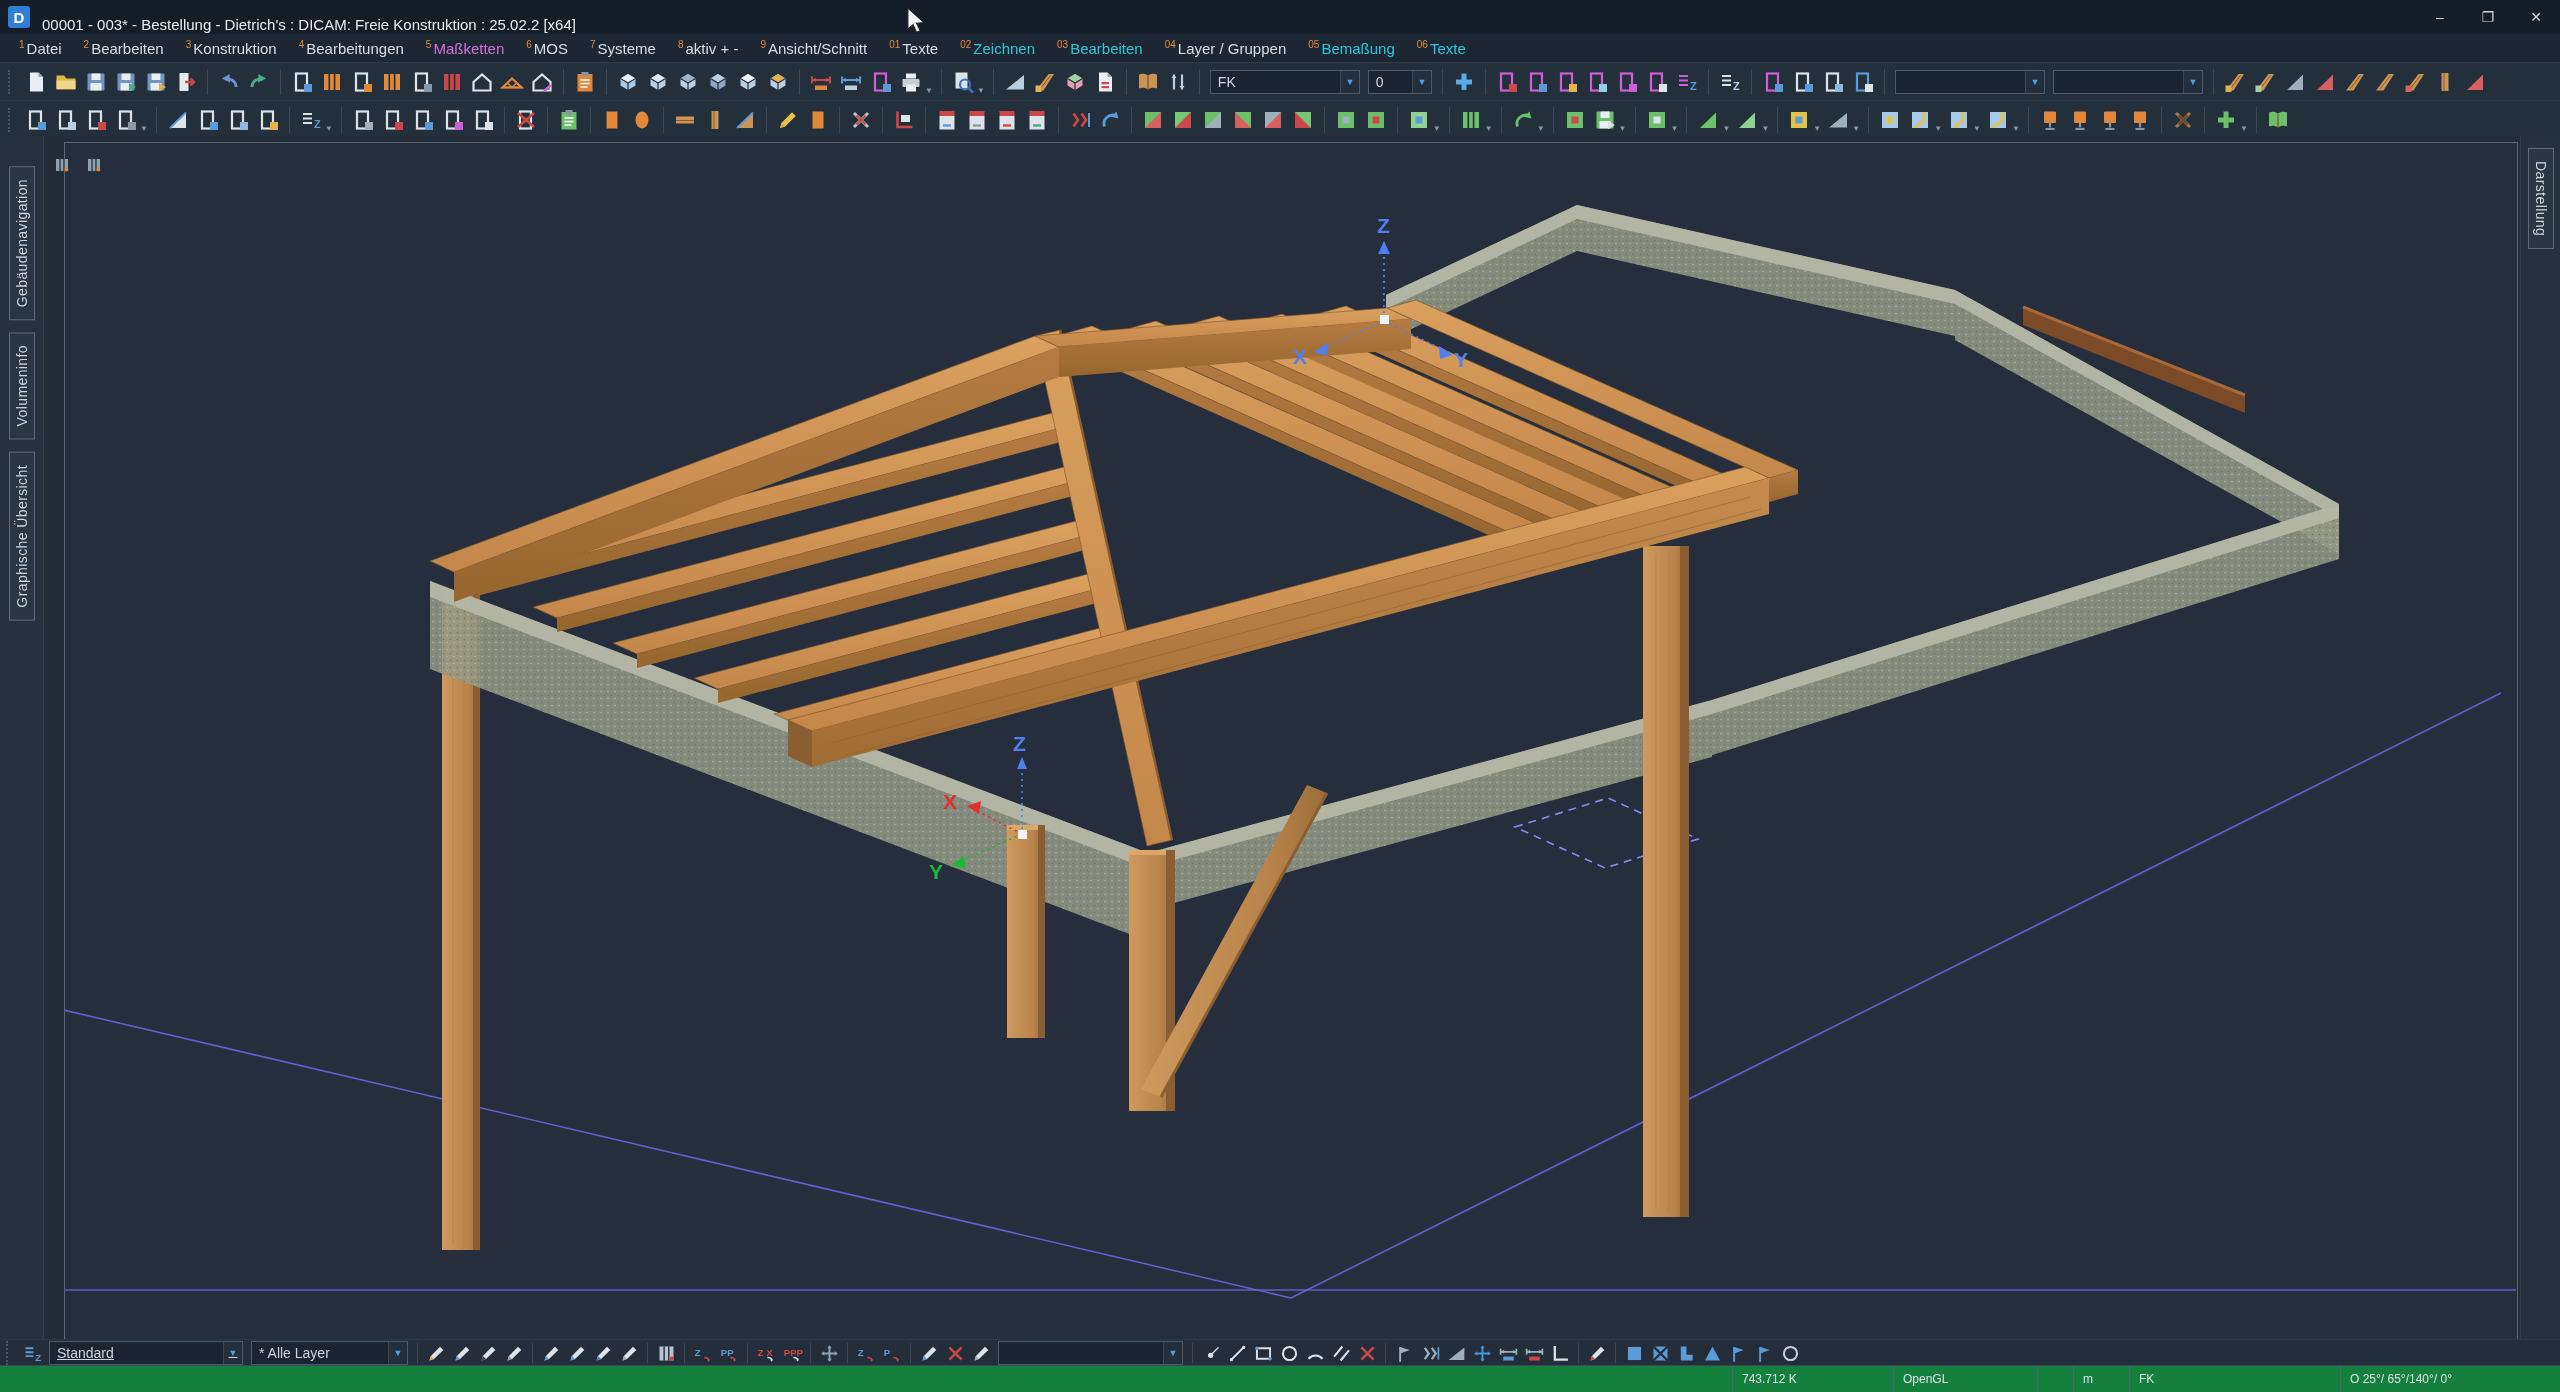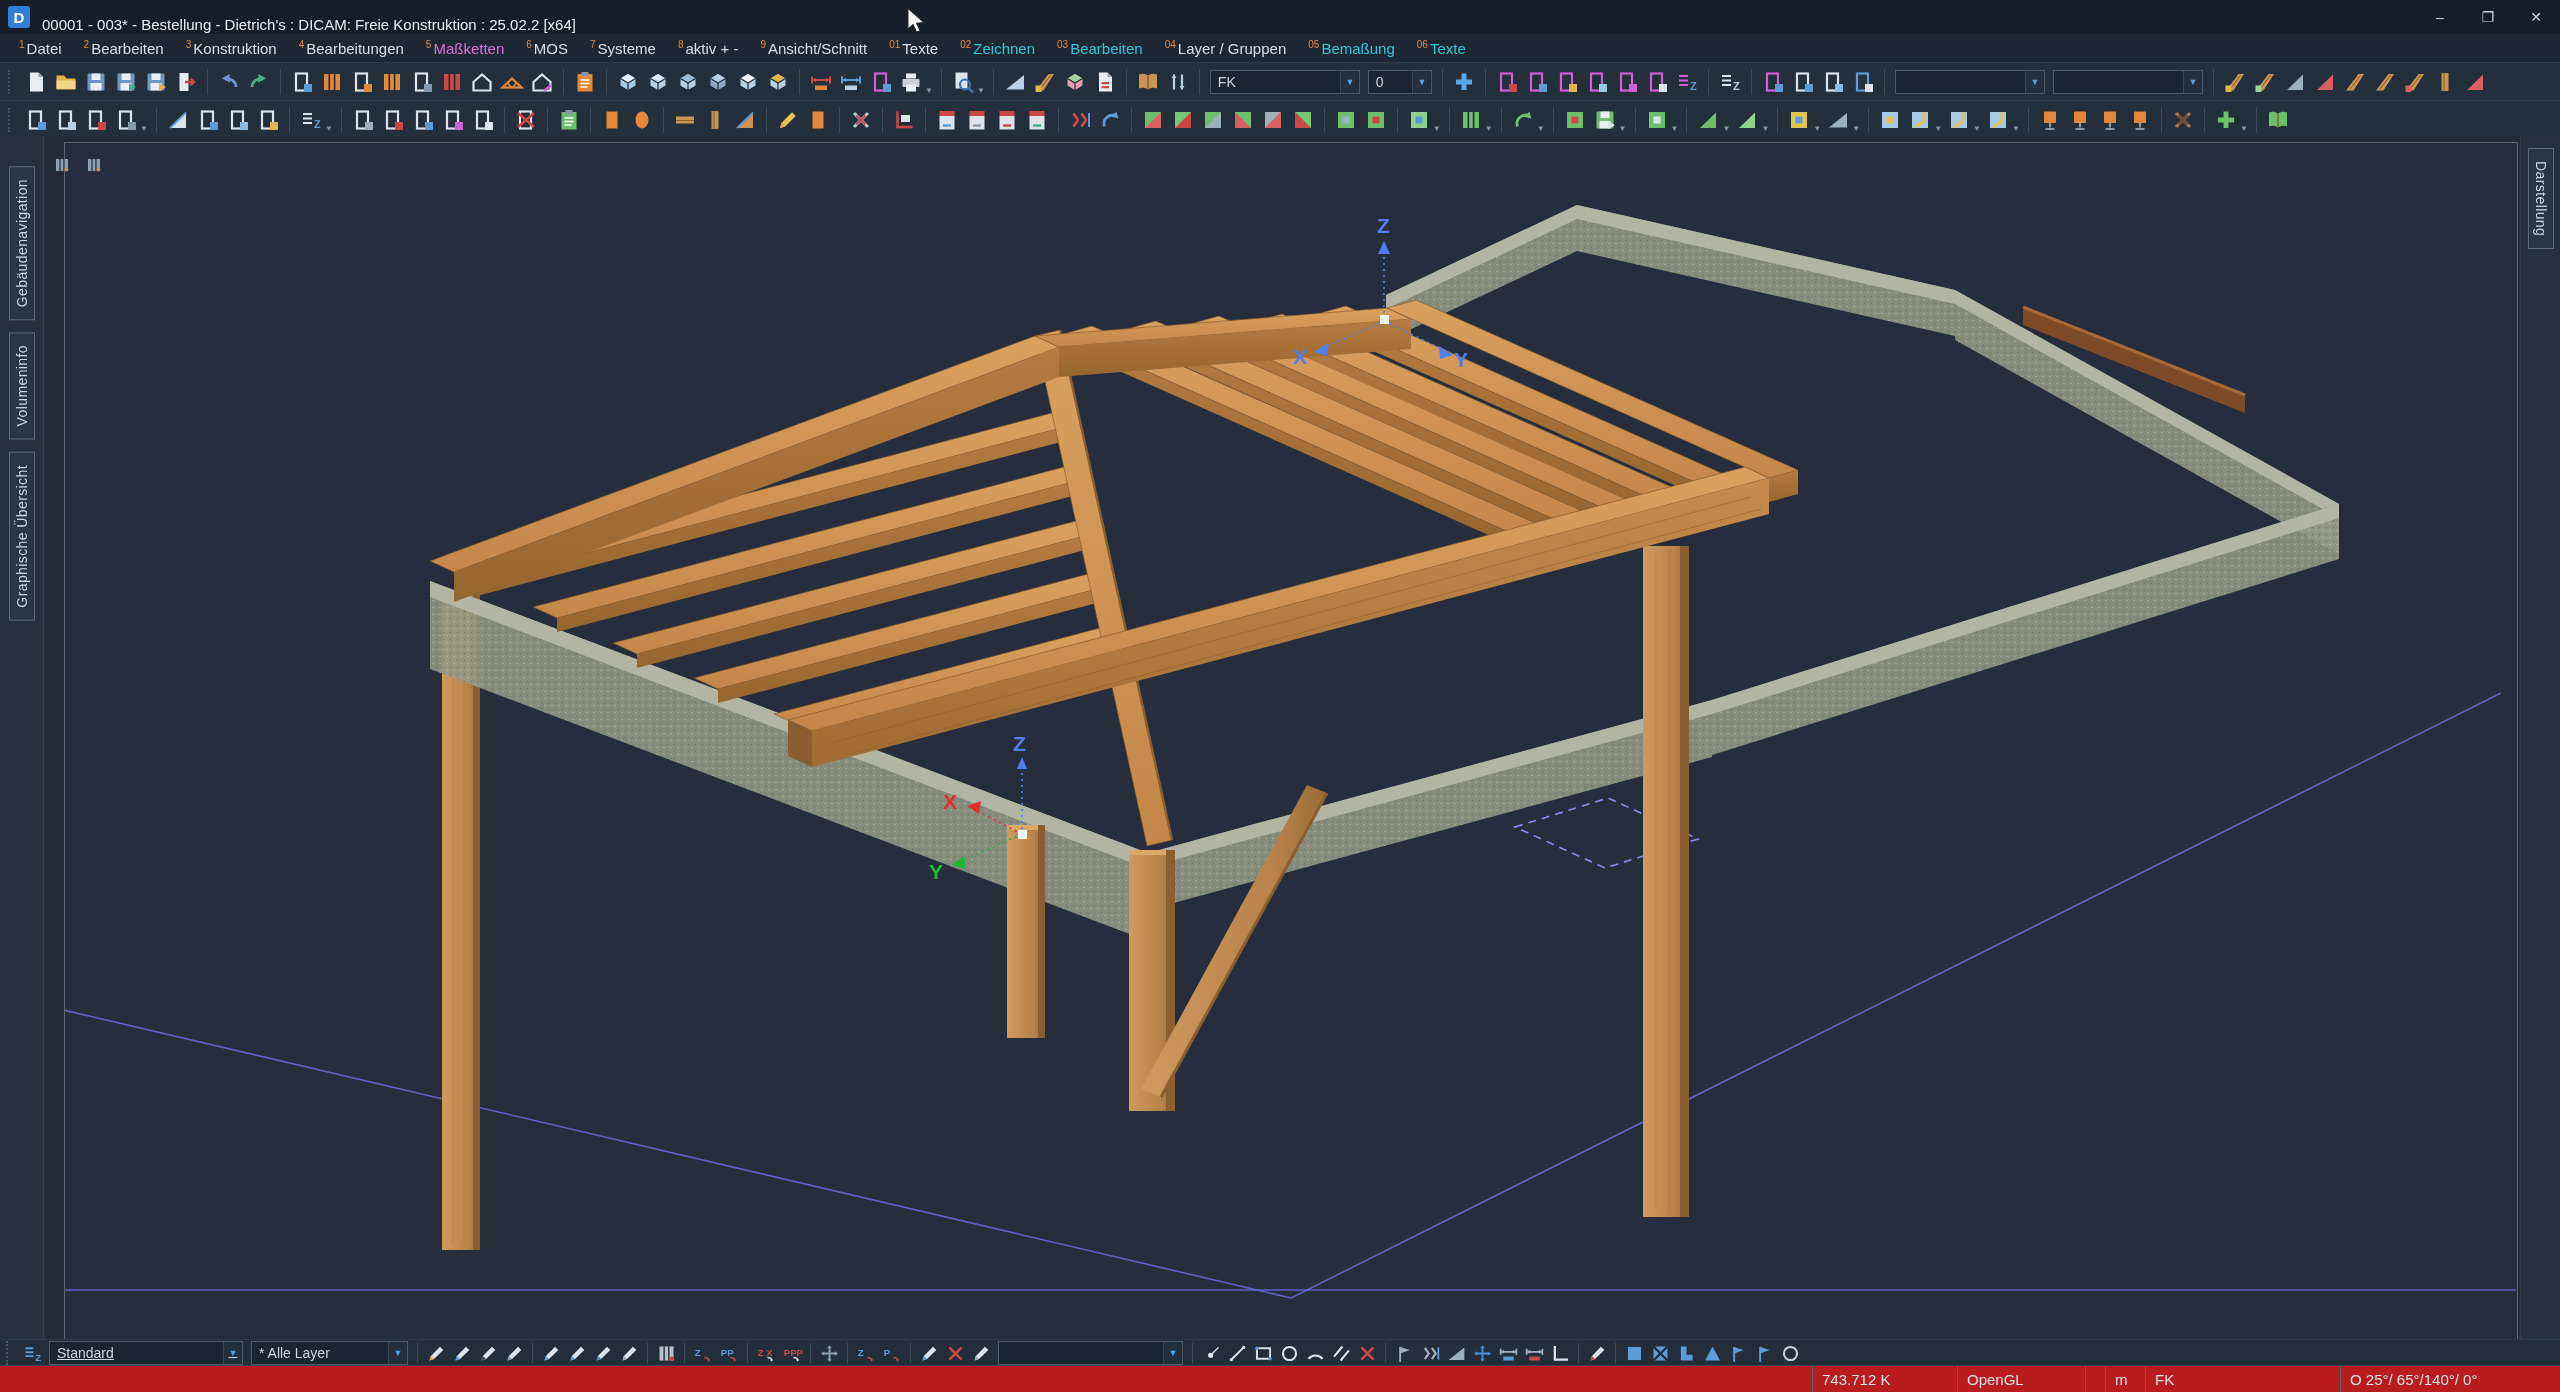--- a/index.html
+++ b/index.html
@@ -46,22 +46,22 @@
   .gline{stroke:#6a6ae0;stroke-width:1.6;opacity:.85;fill:none}
   .axdot{stroke-dasharray:2 4;stroke-width:1.7;fill:none}
   .axlbl{font-size:21px;font-weight:bold;font-family:"Liberation Sans",sans-serif;}
   .btop{stroke:#7a5226;stroke-width:.6}
   
   #btool{position:absolute;left:0;bottom:26px;right:0;height:26px;background:#232e3a;border-top:1px solid #2d3845;
     display:flex;align-items:center;padding-left:6px;}
   #btool .tbi{width:24px;height:24px;margin:0 1px;}
   #btool .tbi svg{width:21px;height:21px;}
   #btool .sep{height:20px;margin:0 5px;}
-  #status{position:absolute;left:0;bottom:0;right:0;height:26px;background:#b91c1c;border-top:1px solid #3a4754;
-    display:flex;align-items:stretch;font-size:15px;color:#dbe2e8;}
+  #status{position:absolute;left:0;bottom:0;right:0;height:26px;background:#15803d;border-top:1px solid #3a4754;
+    display:flex;align-items:stretch;font-size:12px;color:#dbe2e8;gap:16px;}
   .scell{display:flex;align-items:center;padding-left:9px;box-sizing:border-box;white-space:nowrap;overflow:hidden;}
   .scell:not(:first-child){border-left:1px solid #55626f;}
   #cursor{position:absolute;left:905px;top:8px;z-index:99;}
 </style>
 </head>
 <body>
 
 <div id="titlebar">
   <div id="appicon">D</div>
   <div id="title">00001 - 003* - Bestellung - Dietrich's : DICAM: Freie Konstruktion : 25.02.2 [x64]</div>

